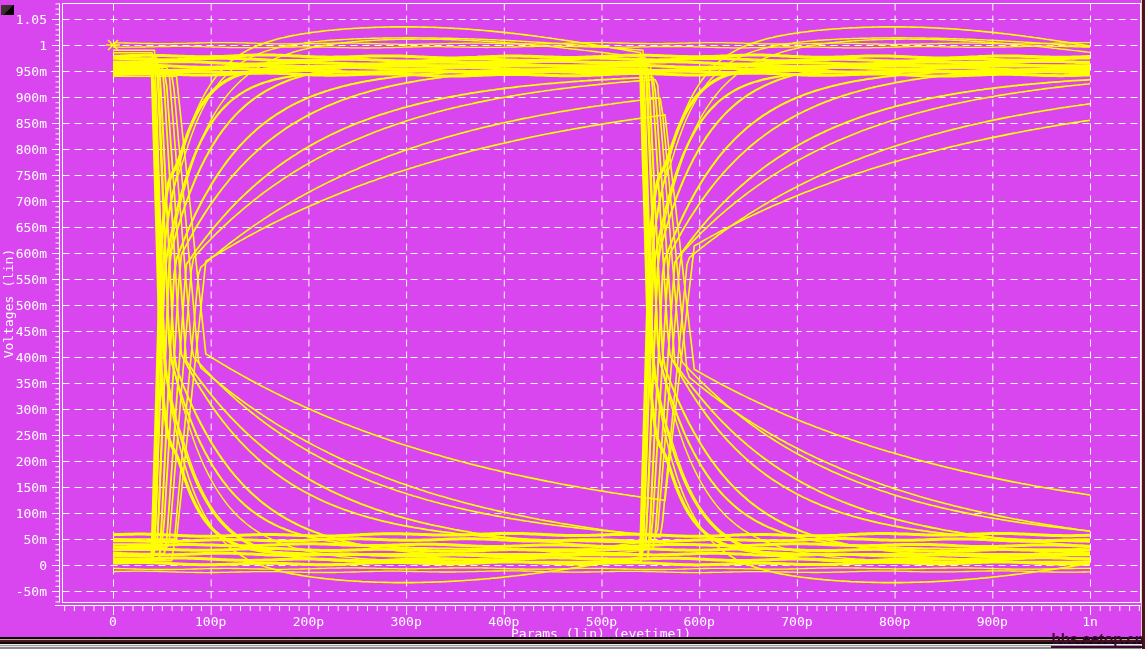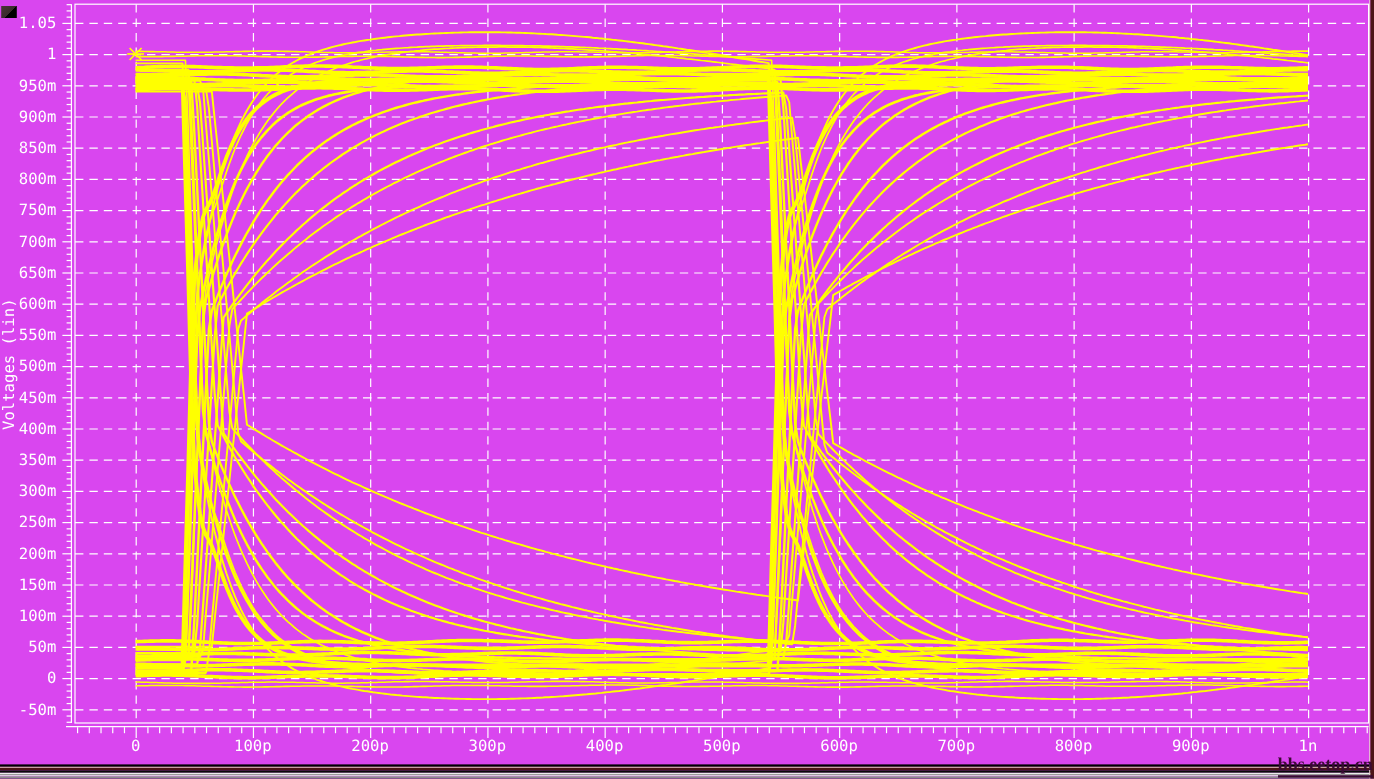--- a/index.html
+++ b/index.html
@@ -3,21 +3,21 @@
 <meta charset="utf-8">
 <style>
   html,body{margin:0;padding:0;background:#000;}
   #screen{position:relative;width:1145px;height:649px;background:#d946ef;overflow:hidden;
           font-family:"DejaVu Sans Mono","Liberation Mono",monospace;}
   #plot-svg{position:absolute;left:0;top:0;}
   .axis-title{position:absolute;color:#fff;font-size:13px;letter-spacing:0px;white-space:pre;}
   #y-title{left:-62px;top:296px;width:140px;text-align:center;transform:rotate(-90deg);transform-origin:center;}
   #x-title{left:62px;top:626px;width:1078px;text-align:center;}
   #watermark{position:absolute;right:1px;bottom:1px;color:#3a0a34;font-weight:bold;
-             font-size:15px;font-family:Liberation Serif, serif;
+             font-size:15px;font-family:Liberation Sans, sans-serif;
              border-bottom:2px solid #3a0a34;line-height:15px;z-index:6;}
   
   #bottom-border{position:absolute;left:0;bottom:0;width:100%;z-index:4;}
   #bottom-border div{width:100%;}
   #right-border{position:absolute;right:0;top:0;height:100%;z-index:5;display:flex;}
   #right-border div{height:100%;}
   #corner-smudge{position:absolute;left:1px;top:5px;width:13px;height:10px;z-index:3;
      background:linear-gradient(135deg,#4a3436 0%,#3a2a2c 55%,#000 56%);}
 </style>
 </head>
@@ -378,20 +378,21 @@
         <polyline points="113.0,571.6 115.4,571.5 117.9,571.5 120.3,571.4 122.8,571.4 125.2,571.3 127.7,571.3 130.1,571.3 132.5,571.2 135.0,571.2 137.4,571.2 139.9,571.2 142.3,571.2 144.8,571.2 147.2,571.3 149.6,571.3 152.1,571.3 154.5,571.4 157.0,571.4 159.4,571.5 161.8,571.5 164.3,571.6 166.7,571.7 169.2,571.8 171.6,571.8 174.1,571.9 176.5,572.0 178.9,572.1 181.4,572.1 183.8,572.2 186.3,572.3 188.7,572.3 191.2,572.4 193.6,572.4 196.0,572.5 198.5,572.5 200.9,572.5 203.4,572.6 205.8,572.6 208.3,572.6 210.7,572.5 213.1,572.5 215.6,572.5 218.0,572.5 220.5,572.4 222.9,572.4 225.4,572.3 227.8,572.3 230.2,572.2 232.7,572.2 235.1,572.1 237.6,572.0 240.0,572.0 242.5,571.9 244.9,571.9 247.3,571.8 249.8,571.8 252.2,571.7 254.7,571.7 257.1,571.7 259.5,571.6 262.0,571.6 264.4,571.6 266.9,571.6 269.3,571.6 271.8,571.6 274.2,571.7 276.6,571.7 279.1,571.7 281.5,571.8 284.0,571.8 286.4,571.9 288.9,571.9 291.3,572.0 293.7,572.0 296.2,572.1 298.6,572.2 301.1,572.2 303.5,572.3 306.0,572.3 308.4,572.4 310.8,572.4 313.3,572.5 315.7,572.5 318.2,572.5 320.6,572.5 323.1,572.5 325.5,572.5 327.9,572.5 330.4,572.5 332.8,572.5 335.3,572.5 337.7,572.4 340.2,572.4 342.6,572.3 345.0,572.2 347.5,572.2 349.9,572.1 352.4,572.0 354.8,572.0 357.3,571.9 359.7,571.8 362.1,571.7 364.6,571.7 367.0,571.6 369.5,571.5 371.9,571.5 374.3,571.4 376.8,571.3 379.2,571.3 381.7,571.3 384.1,571.2 386.6,571.2 389.0,571.2 391.4,571.2 393.9,571.2 396.3,571.2 398.8,571.2 401.2,571.2 403.7,571.3 406.1,571.3 408.5,571.4 411.0,571.4 413.4,571.5 415.9,571.5 418.3,571.6 420.8,571.6 423.2,571.7 425.6,571.7 428.1,571.8 430.5,571.8 433.0,571.9 435.4,571.9 437.9,571.9 440.3,572.0 442.7,572.0 445.2,572.0 447.6,572.0 450.1,572.0 452.5,572.0 454.9,572.0 457.4,571.9 459.8,571.9 462.3,571.9 464.7,571.8 467.2,571.7 469.6,571.7 472.0,571.6 474.5,571.6 476.9,571.5 479.4,571.4 481.8,571.4 484.3,571.3 486.7,571.2 489.1,571.2 491.6,571.1 494.0,571.0 496.5,571.0 498.9,571.0 501.4,570.9 503.8,570.9 506.2,570.9 508.7,570.9 511.1,570.9 513.6,570.9 516.0,570.9 518.5,570.9 520.9,570.9 523.3,571.0 525.8,571.0 528.2,571.1 530.7,571.1 533.1,571.2 535.6,571.3 538.0,571.3 540.4,571.4 542.9,571.5 545.3,571.6 547.8,571.6 550.2,571.7 552.6,571.8 555.1,571.8 557.5,571.9 560.0,571.9 562.4,572.0 564.9,572.0 567.3,572.0 569.7,572.1 572.2,572.1 574.6,572.1 577.1,572.1 579.5,572.1 582.0,572.1 584.4,572.0 586.8,572.0 589.3,572.0 591.7,571.9 594.2,571.9 596.6,571.8 599.1,571.8 601.5,571.7 603.9,571.7 606.4,571.6 608.8,571.6 611.3,571.5 613.7,571.5 616.2,571.4 618.6,571.4 621.0,571.4 623.5,571.3 625.9,571.3 628.4,571.3 630.8,571.3 633.3,571.3 635.7,571.3 638.1,571.3 640.6,571.4 643.0,571.4 645.5,571.5 647.9,571.5 650.4,571.6 652.8,571.6 655.2,571.7 657.7,571.8 660.1,571.8 662.6,571.9 665.0,572.0 667.4,572.1 669.9,572.1 672.3,572.2 674.8,572.3 677.2,572.3 679.7,572.4 682.1,572.5 684.5,572.5 687.0,572.5 689.4,572.6 691.9,572.6 694.3,572.6 696.8,572.6 699.2,572.6 701.6,572.6 704.1,572.6 706.5,572.6 709.0,572.5 711.4,572.5 713.9,572.4 716.3,572.4 718.7,572.3 721.2,572.3 723.6,572.2 726.1,572.1 728.5,572.1 731.0,572.0 733.4,571.9 735.8,571.9 738.3,571.8 740.7,571.8 743.2,571.7 745.6,571.7 748.0,571.6 750.5,571.6 752.9,571.6 755.4,571.6 757.8,571.6 760.3,571.6 762.7,571.6 765.1,571.6 767.6,571.7 770.0,571.7 772.5,571.7 774.9,571.8 777.4,571.8 779.8,571.9 782.2,571.9 784.7,572.0 787.1,572.0 789.6,572.1 792.0,572.2 794.5,572.2 796.9,572.3 799.3,572.3 801.8,572.4 804.2,572.4 806.7,572.4 809.1,572.4 811.6,572.5 814.0,572.5 816.4,572.5 818.9,572.5 821.3,572.4 823.8,572.4 826.2,572.4 828.7,572.3 831.1,572.3 833.5,572.2 836.0,572.2 838.4,572.1 840.9,572.0 843.3,572.0 845.8,571.9 848.2,571.8 850.6,571.7 853.1,571.6 855.5,571.6 858.0,571.5 860.4,571.4 862.8,571.4 865.3,571.3 867.7,571.2 870.2,571.2 872.6,571.2 875.1,571.1 877.5,571.1 879.9,571.1 882.4,571.1 884.8,571.1 887.3,571.1 889.7,571.1 892.2,571.2 894.6,571.2 897.0,571.2 899.5,571.3 901.9,571.3 904.4,571.4 906.8,571.4 909.3,571.5 911.7,571.5 914.1,571.6 916.6,571.7 919.0,571.7 921.5,571.8 923.9,571.8 926.4,571.8 928.8,571.9 931.2,571.9 933.7,571.9 936.1,571.9 938.6,571.9 941.0,571.9 943.4,571.9 945.9,571.9 948.3,571.9 950.8,571.9 953.2,571.8 955.7,571.8 958.1,571.7 960.5,571.7 963.0,571.6 965.4,571.5 967.9,571.5 970.3,571.4 972.8,571.3 975.2,571.3 977.6,571.2 980.1,571.2 982.5,571.1 985.0,571.1 987.4,571.0 989.9,571.0 992.3,570.9 994.7,570.9 997.2,570.9 999.6,570.9 1002.1,570.9 1004.5,570.9 1007.0,570.9 1009.4,570.9 1011.8,571.0 1014.3,571.0 1016.7,571.1 1019.2,571.1 1021.6,571.2 1024.1,571.2 1026.5,571.3 1028.9,571.4 1031.4,571.5 1033.8,571.5 1036.3,571.6 1038.7,571.7 1041.2,571.8 1043.6,571.8 1046.0,571.9 1048.5,571.9 1050.9,572.0 1053.4,572.0 1055.8,572.1 1058.2,572.1 1060.7,572.1 1063.1,572.2 1065.6,572.2 1068.0,572.2 1070.5,572.2 1072.9,572.1 1075.3,572.1 1077.8,572.1 1080.2,572.1 1082.7,572.0 1085.1,572.0 1087.6,571.9 1090.0,571.9" stroke-width="1.3"></polyline>
         <polyline points="113.0,568.4 115.4,568.4 117.9,568.5 120.3,568.6 122.8,568.6 125.2,568.7 127.7,568.8 130.1,568.8 132.5,568.9 135.0,569.0 137.4,569.1 139.9,569.1 142.3,569.2 144.8,569.3 147.2,569.3 149.6,569.4 152.1,569.4 154.5,569.5 157.0,569.5 159.4,569.5 161.8,569.5 164.3,569.5 166.7,569.5 169.2,569.5 171.6,569.5 174.1,569.5 176.5,569.4 178.9,569.4 181.4,569.3 183.8,569.3 186.3,569.2 188.7,569.1 191.2,569.1 193.6,569.0 196.0,569.0 198.5,568.9 200.9,568.8 203.4,568.8 205.8,568.7 208.3,568.6 210.7,568.6 213.1,568.5 215.6,568.5 218.0,568.5 220.5,568.5 222.9,568.4 225.4,568.4 227.8,568.4 230.2,568.4 232.7,568.5 235.1,568.5 237.6,568.5 240.0,568.6 242.5,568.6 244.9,568.6 247.3,568.7 249.8,568.8 252.2,568.8 254.7,568.9 257.1,568.9 259.5,569.0 262.0,569.0 264.4,569.1 266.9,569.1 269.3,569.2 271.8,569.2 274.2,569.2 276.6,569.3 279.1,569.3 281.5,569.3 284.0,569.3 286.4,569.3 288.9,569.2 291.3,569.2 293.7,569.2 296.2,569.1 298.6,569.1 301.1,569.0 303.5,569.0 306.0,568.9 308.4,568.8 310.8,568.8 313.3,568.7 315.7,568.6 318.2,568.5 320.6,568.5 323.1,568.4 325.5,568.3 327.9,568.2 330.4,568.2 332.8,568.1 335.3,568.1 337.7,568.0 340.2,568.0 342.6,567.9 345.0,567.9 347.5,567.9 349.9,567.9 352.4,567.9 354.8,567.9 357.3,567.9 359.7,568.0 362.1,568.0 364.6,568.0 367.0,568.1 369.5,568.1 371.9,568.2 374.3,568.2 376.8,568.3 379.2,568.4 381.7,568.4 384.1,568.5 386.6,568.5 389.0,568.6 391.4,568.6 393.9,568.7 396.3,568.7 398.8,568.8 401.2,568.8 403.7,568.8 406.1,568.8 408.5,568.8 411.0,568.8 413.4,568.8 415.9,568.8 418.3,568.7 420.8,568.7 423.2,568.7 425.6,568.6 428.1,568.6 430.5,568.5 433.0,568.4 435.4,568.4 437.9,568.3 440.3,568.2 442.7,568.2 445.2,568.1 447.6,568.1 450.1,568.0 452.5,568.0 454.9,567.9 457.4,567.9 459.8,567.8 462.3,567.8 464.7,567.8 467.2,567.8 469.6,567.8 472.0,567.8 474.5,567.8 476.9,567.9 479.4,567.9 481.8,567.9 484.3,568.0 486.7,568.0 489.1,568.1 491.6,568.2 494.0,568.2 496.5,568.3 498.9,568.4 501.4,568.5 503.8,568.5 506.2,568.6 508.7,568.7 511.1,568.8 513.6,568.8 516.0,568.9 518.5,568.9 520.9,569.0 523.3,569.0 525.8,569.1 528.2,569.1 530.7,569.1 533.1,569.1 535.6,569.1 538.0,569.1 540.4,569.1 542.9,569.1 545.3,569.1 547.8,569.0 550.2,569.0 552.6,568.9 555.1,568.9 557.5,568.8 560.0,568.8 562.4,568.7 564.9,568.7 567.3,568.6 569.7,568.6 572.2,568.5 574.6,568.5 577.1,568.4 579.5,568.4 582.0,568.4 584.4,568.4 586.8,568.3 589.3,568.3 591.7,568.3 594.2,568.4 596.6,568.4 599.1,568.4 601.5,568.4 603.9,568.5 606.4,568.5 608.8,568.6 611.3,568.6 613.7,568.7 616.2,568.8 618.6,568.8 621.0,568.9 623.5,569.0 625.9,569.0 628.4,569.1 630.8,569.2 633.3,569.2 635.7,569.3 638.1,569.4 640.6,569.4 643.0,569.5 645.5,569.5 647.9,569.5 650.4,569.5 652.8,569.5 655.2,569.5 657.7,569.5 660.1,569.5 662.6,569.5 665.0,569.5 667.4,569.4 669.9,569.4 672.3,569.3 674.8,569.3 677.2,569.2 679.7,569.1 682.1,569.1 684.5,569.0 687.0,568.9 689.4,568.9 691.9,568.8 694.3,568.7 696.8,568.7 699.2,568.6 701.6,568.6 704.1,568.5 706.5,568.5 709.0,568.4 711.4,568.4 713.9,568.4 716.3,568.4 718.7,568.4 721.2,568.4 723.6,568.4 726.1,568.4 728.5,568.5 731.0,568.5 733.4,568.5 735.8,568.6 738.3,568.6 740.7,568.7 743.2,568.7 745.6,568.8 748.0,568.8 750.5,568.9 752.9,568.9 755.4,569.0 757.8,569.0 760.3,569.1 762.7,569.1 765.1,569.1 767.6,569.2 770.0,569.2 772.5,569.2 774.9,569.2 777.4,569.2 779.8,569.2 782.2,569.1 784.7,569.1 787.1,569.1 789.6,569.0 792.0,569.0 794.5,568.9 796.9,568.8 799.3,568.8 801.8,568.7 804.2,568.6 806.7,568.5 809.1,568.4 811.6,568.4 814.0,568.3 816.4,568.2 818.9,568.2 821.3,568.1 823.8,568.0 826.2,568.0 828.7,567.9 831.1,567.9 833.5,567.9 836.0,567.9 838.4,567.8 840.9,567.8 843.3,567.8 845.8,567.9 848.2,567.9 850.6,567.9 853.1,567.9 855.5,568.0 858.0,568.0 860.4,568.1 862.8,568.1 865.3,568.2 867.7,568.3 870.2,568.3 872.6,568.4 875.1,568.4 877.5,568.5 879.9,568.6 882.4,568.6 884.8,568.7 887.3,568.7 889.7,568.7 892.2,568.8 894.6,568.8 897.0,568.8 899.5,568.8 901.9,568.8 904.4,568.8 906.8,568.8 909.3,568.7 911.7,568.7 914.1,568.7 916.6,568.6 919.0,568.6 921.5,568.5 923.9,568.5 926.4,568.4 928.8,568.3 931.2,568.3 933.7,568.2 936.1,568.2 938.6,568.1 941.0,568.1 943.4,568.0 945.9,568.0 948.3,567.9 950.8,567.9 953.2,567.9 955.7,567.9 958.1,567.9 960.5,567.9 963.0,567.9 965.4,567.9 967.9,567.9 970.3,568.0 972.8,568.0 975.2,568.1 977.6,568.1 980.1,568.2 982.5,568.2 985.0,568.3 987.4,568.4 989.9,568.5 992.3,568.5 994.7,568.6 997.2,568.7 999.6,568.8 1002.1,568.8 1004.5,568.9 1007.0,569.0 1009.4,569.0 1011.8,569.1 1014.3,569.1 1016.7,569.2 1019.2,569.2 1021.6,569.2 1024.1,569.2 1026.5,569.2 1028.9,569.2 1031.4,569.2 1033.8,569.2 1036.3,569.2 1038.7,569.1 1041.2,569.1 1043.6,569.0 1046.0,569.0 1048.5,568.9 1050.9,568.9 1053.4,568.8 1055.8,568.8 1058.2,568.7 1060.7,568.7 1063.1,568.6 1065.6,568.6 1068.0,568.5 1070.5,568.5 1072.9,568.5 1075.3,568.4 1077.8,568.4 1080.2,568.4 1082.7,568.4 1085.1,568.4 1087.6,568.4 1090.0,568.5" stroke-width="1.3"></polyline>
       </g>
       <g stroke="#ffff00" stroke-width="1.4">
         <line x1="106" x2="120" y1="45" y2="45"></line>
         <line x1="108" x2="118" y1="40" y2="50"></line>
         <line x1="108" x2="118" y1="50" y2="40"></line>
       </g>
     </svg>
   <div id="y-title" class="axis-title">Voltages (lin)</div>
+  <div id="x-title" class="axis-title">Params (lin) (eyetime1)</div>
   <div id="corner-smudge"></div>
   <div id="bottom-border">
     <div style="height:2px;background:#000"></div>
     <div style="height:1px;background:#caa0a2"></div>
     <div style="height:2px;background:#4d1517"></div>
     <div style="height:2px;background:#0a0a0a"></div>
     <div style="height:1px;background:#ececec"></div>
     <div style="height:1px;background:#9a9a9a"></div>
     <div style="height:1px;background:#e4e4e4"></div>
     <div style="height:2px;background:#8c8c8c"></div>

